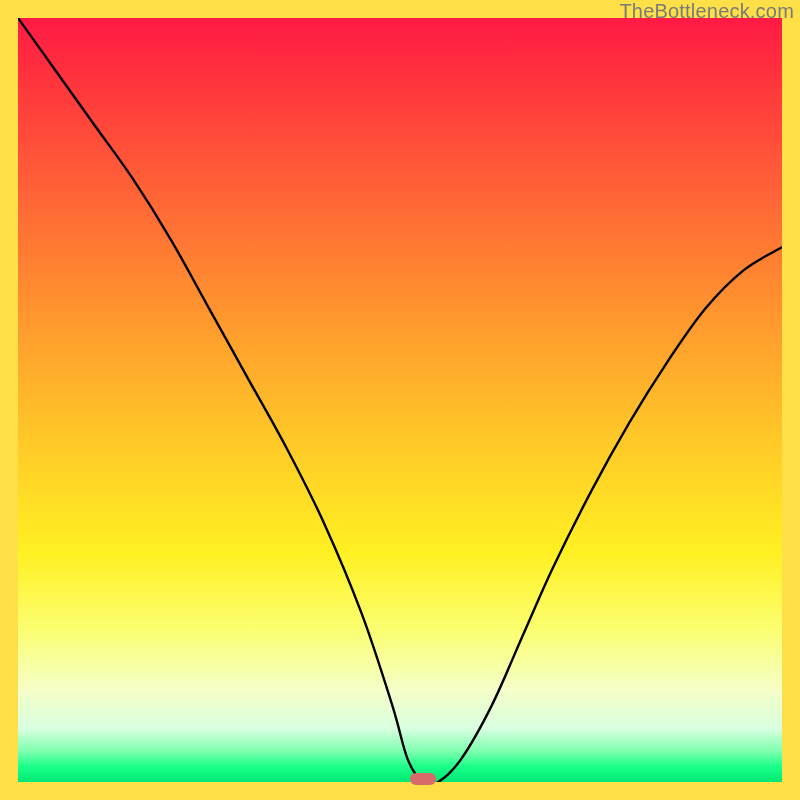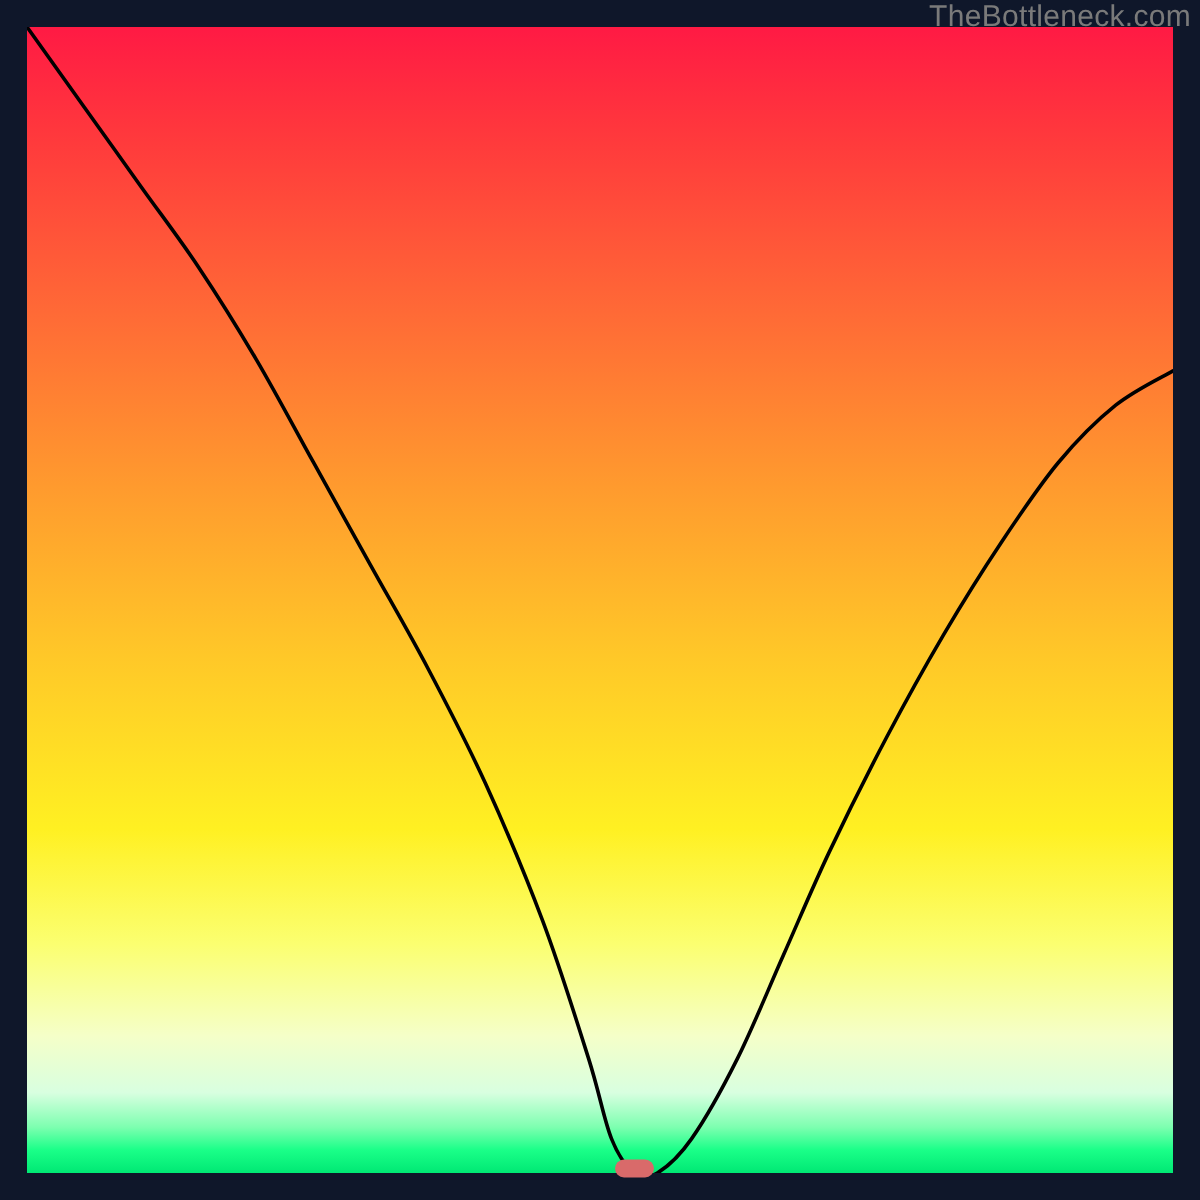--- a/index.html
+++ b/index.html
@@ -8,21 +8,21 @@
     width: 800px;
     height: 800px;
     background: #000;
     overflow: hidden;
     font-family: Arial, Helvetica, sans-serif;
   }
   .frame {
     position: relative;
     width: 800px;
     height: 800px;
-    background: #0f172a;
+    background: #fde047;
   }
   .plot {
     position: absolute;
     left: 18px;
     top: 18px;
     width: 764px;
     height: 764px;
     
     background: linear-gradient(to bottom,
       #ff1a44 0%,

